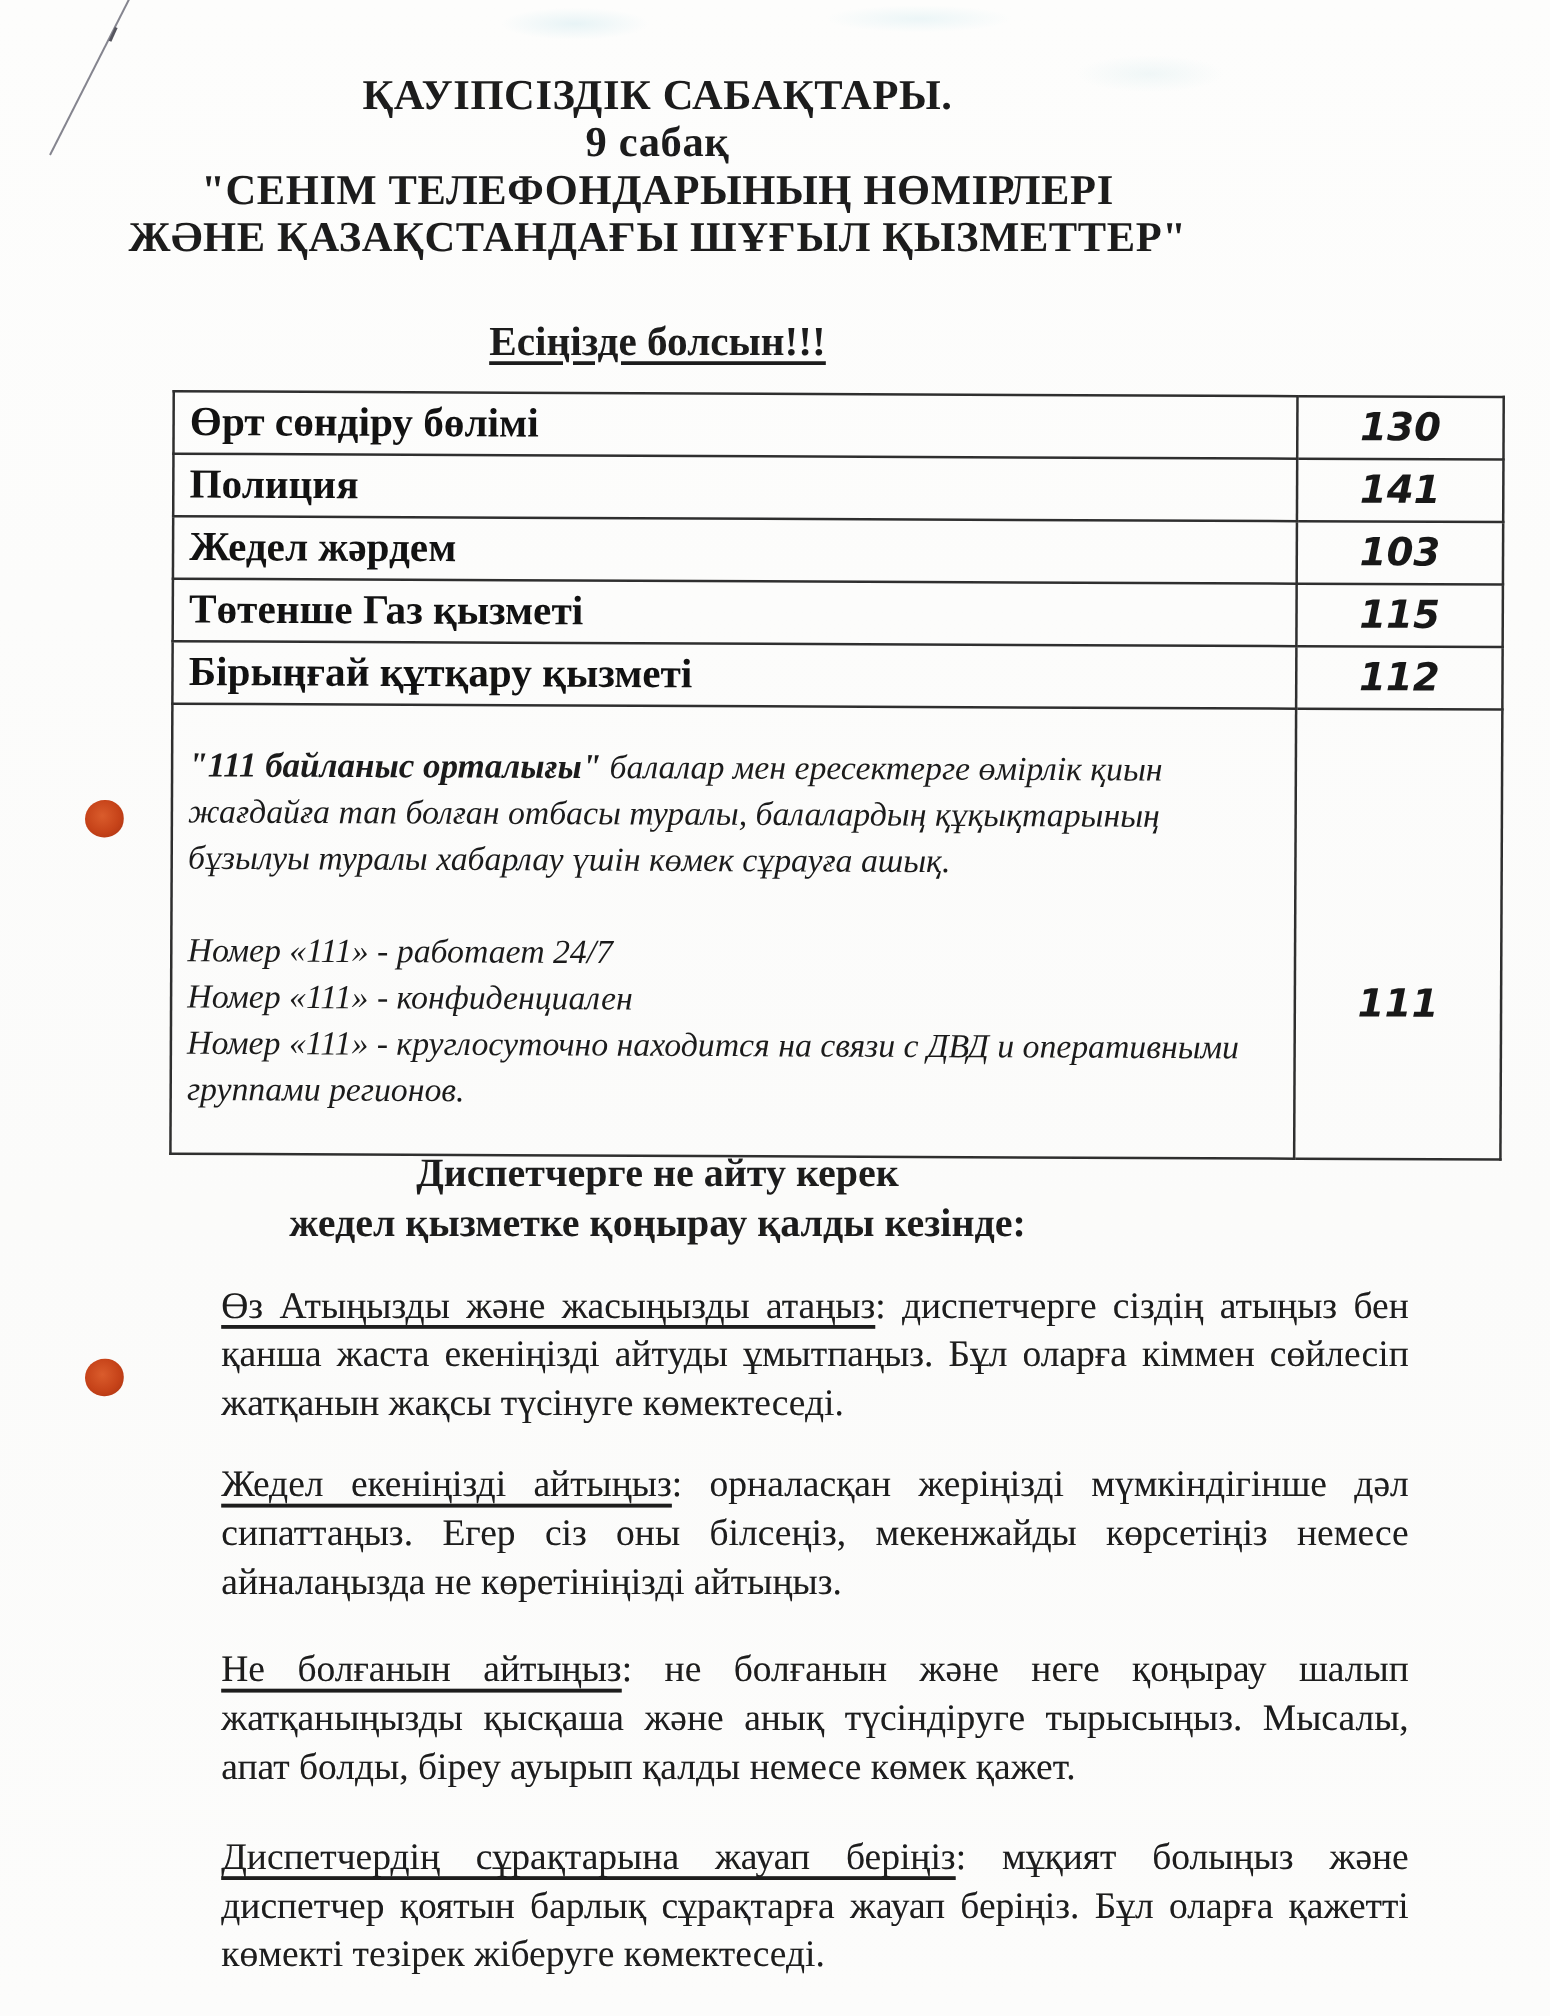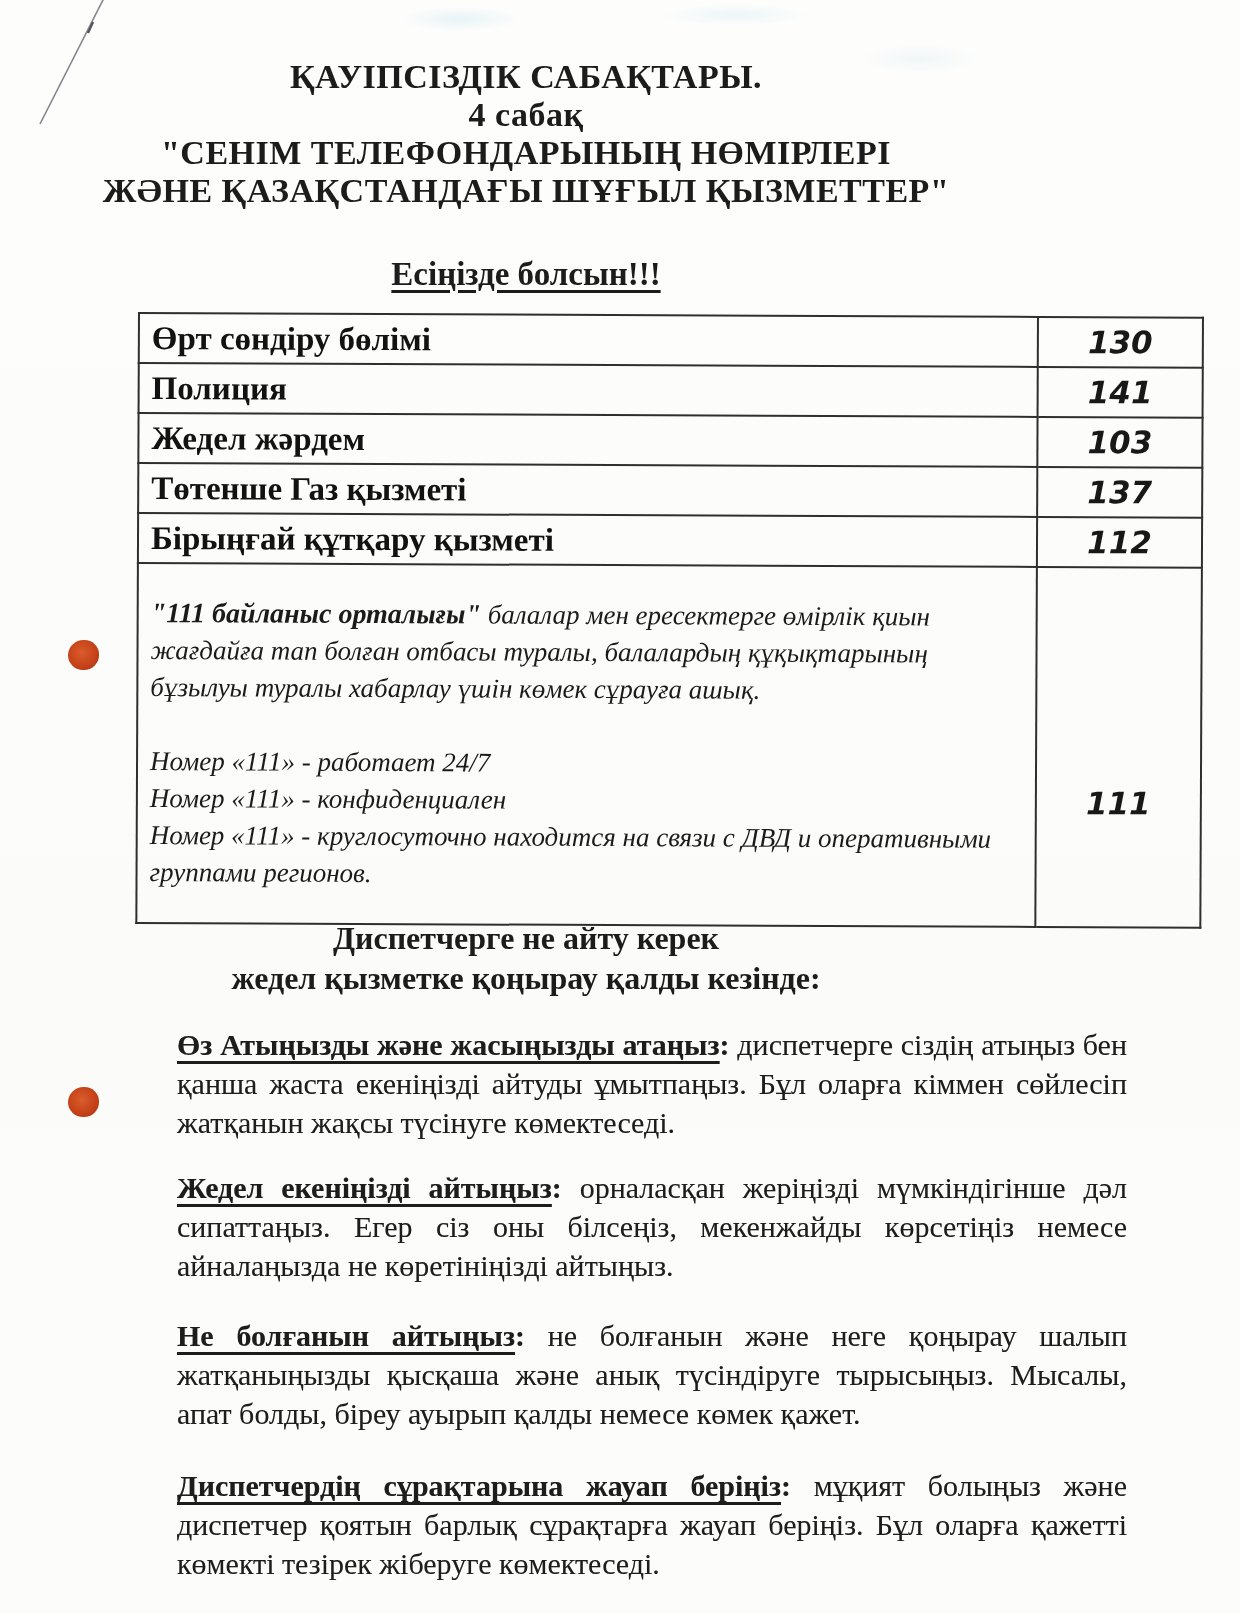--- a/index.html
+++ b/index.html
@@ -72,21 +72,21 @@
   .para{
     position:absolute;left:177px;width:950px;
     text-align:justify;font-size:30px;line-height:39px;color:#1d1d1d;
     text-shadow:0 0 .5px rgba(25,25,25,.35);
     margin:0;
   }
   .para.p1{top:1025px;}
   .para.p2{top:1168px;}
   .para.p3{top:1316px;}
   .para.p4{top:1466px;}
-  .lead{font-weight:bold;margin-top:40px;}
+  .lead{font-weight:normal;margin-top:40px;}
   .lead .underlined{text-decoration-thickness:3px;text-underline-offset:6px;}
 </style>
 </head>
 <body>
 
 <div class="page">
 
   <div class="smudge s1"></div>
   <div class="smudge s2"></div>
   <div class="smudge s3"></div>
@@ -94,21 +94,21 @@
   <svg class="fold-line" width="200" height="140">
     <line x1="105" y1="-4" x2="40" y2="124" stroke="#85858f" stroke-width="1.6"></line>
     <line x1="93" y1="22" x2="88" y2="33" stroke="#55555e" stroke-width="2.4"></line>
   </svg>
 
   <div class="red-dot d1"></div>
   <div class="red-dot d2"></div>
 
   <div class="centered-block title-block">
     <div class="title-line">ҚАУІПСІЗДІК САБАҚТАРЫ.</div>
-    <div class="title-line">4 сабақ</div>
+    <div class="title-line">9 сабақ</div>
     <div class="title-line">"СЕНІМ ТЕЛЕФОНДАРЫНЫҢ НӨМІРЛЕРІ</div>
     <div class="title-line">ЖӘНЕ ҚАЗАҚСТАНДАҒЫ ШҰҒЫЛ ҚЫЗМЕТТЕР"</div>
   </div>
 
   <div class="centered-block remember">
     <span class="underlined">Есіңізде болсын!!!</span>
   </div>
 
   <table class="emergency">
     <tbody>
@@ -119,21 +119,21 @@
     <tr>
       <td class="service">Полиция</td>
       <td class="number">141</td>
     </tr>
     <tr>
       <td class="service">Жедел жәрдем</td>
       <td class="number">103</td>
     </tr>
     <tr>
       <td class="service">Төтенше Газ қызметі</td>
-      <td class="number">137</td>
+      <td class="number">115</td>
     </tr>
     <tr>
       <td class="service">Бірыңғай құтқару қызметі</td>
       <td class="number">112</td>
     </tr>
     <tr>
       <td class="hotline">
         <span class="hotline-name">"111 байланыс орталығы"</span>
         <span>балалар мен ересектерге өмірлік қиын жағдайға тап болған отбасы туралы, балалардың құқықтарының бұзылуы туралы хабарлау үшін көмек сұрауға ашық.</span>
         <div class="hotline-notes">

